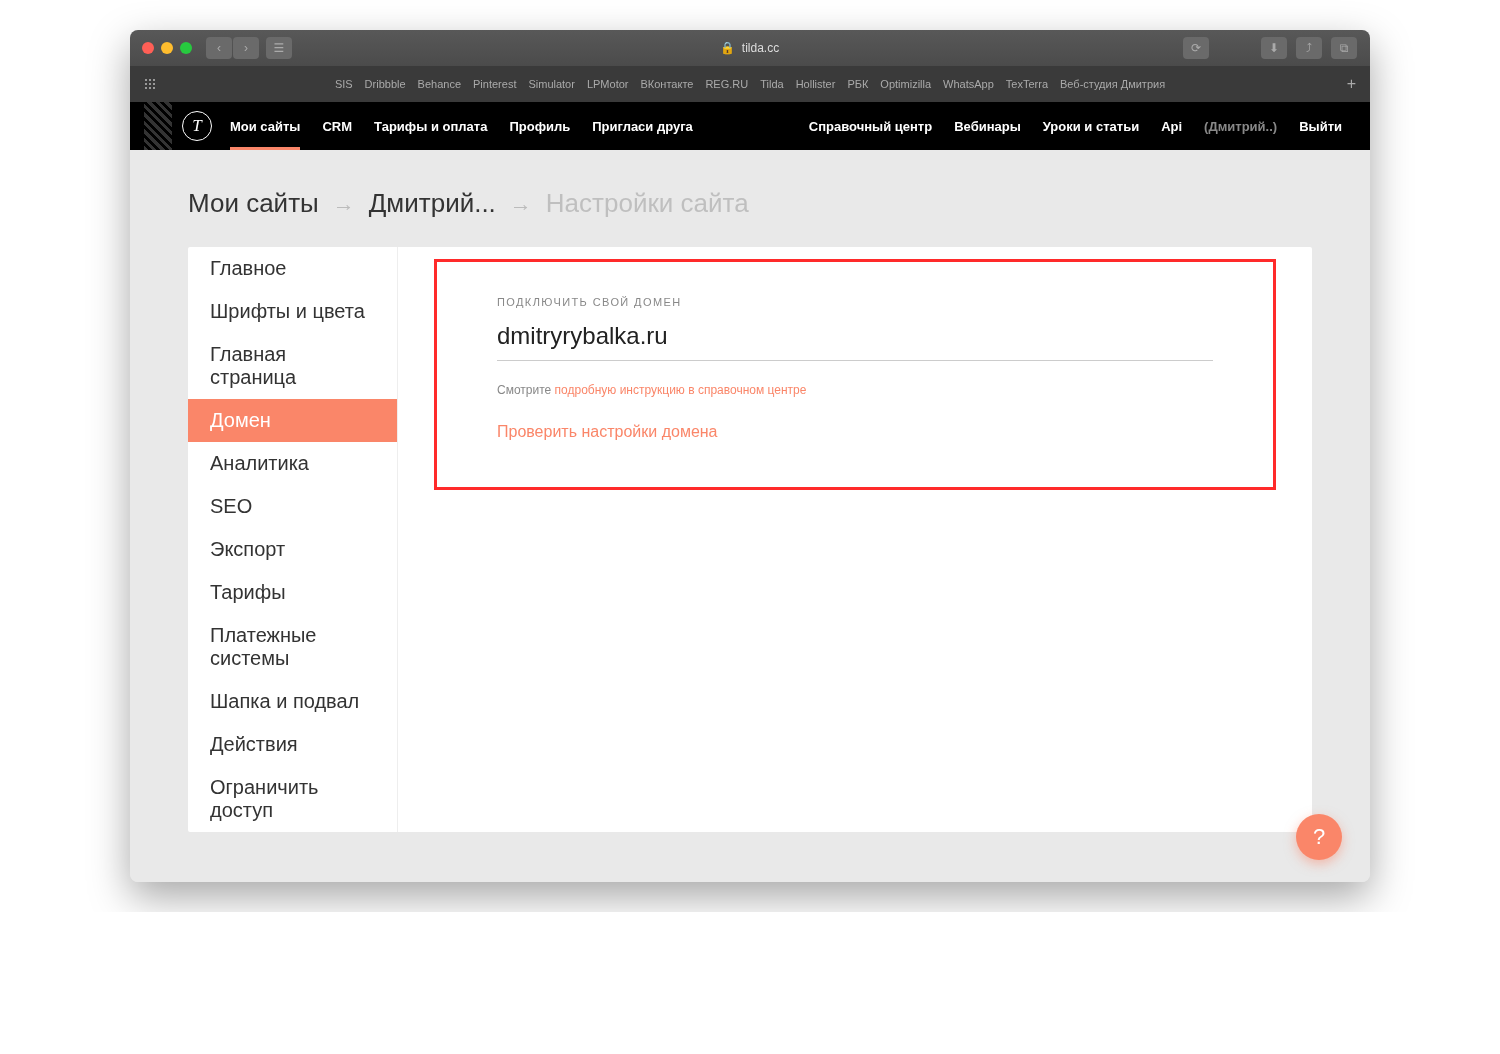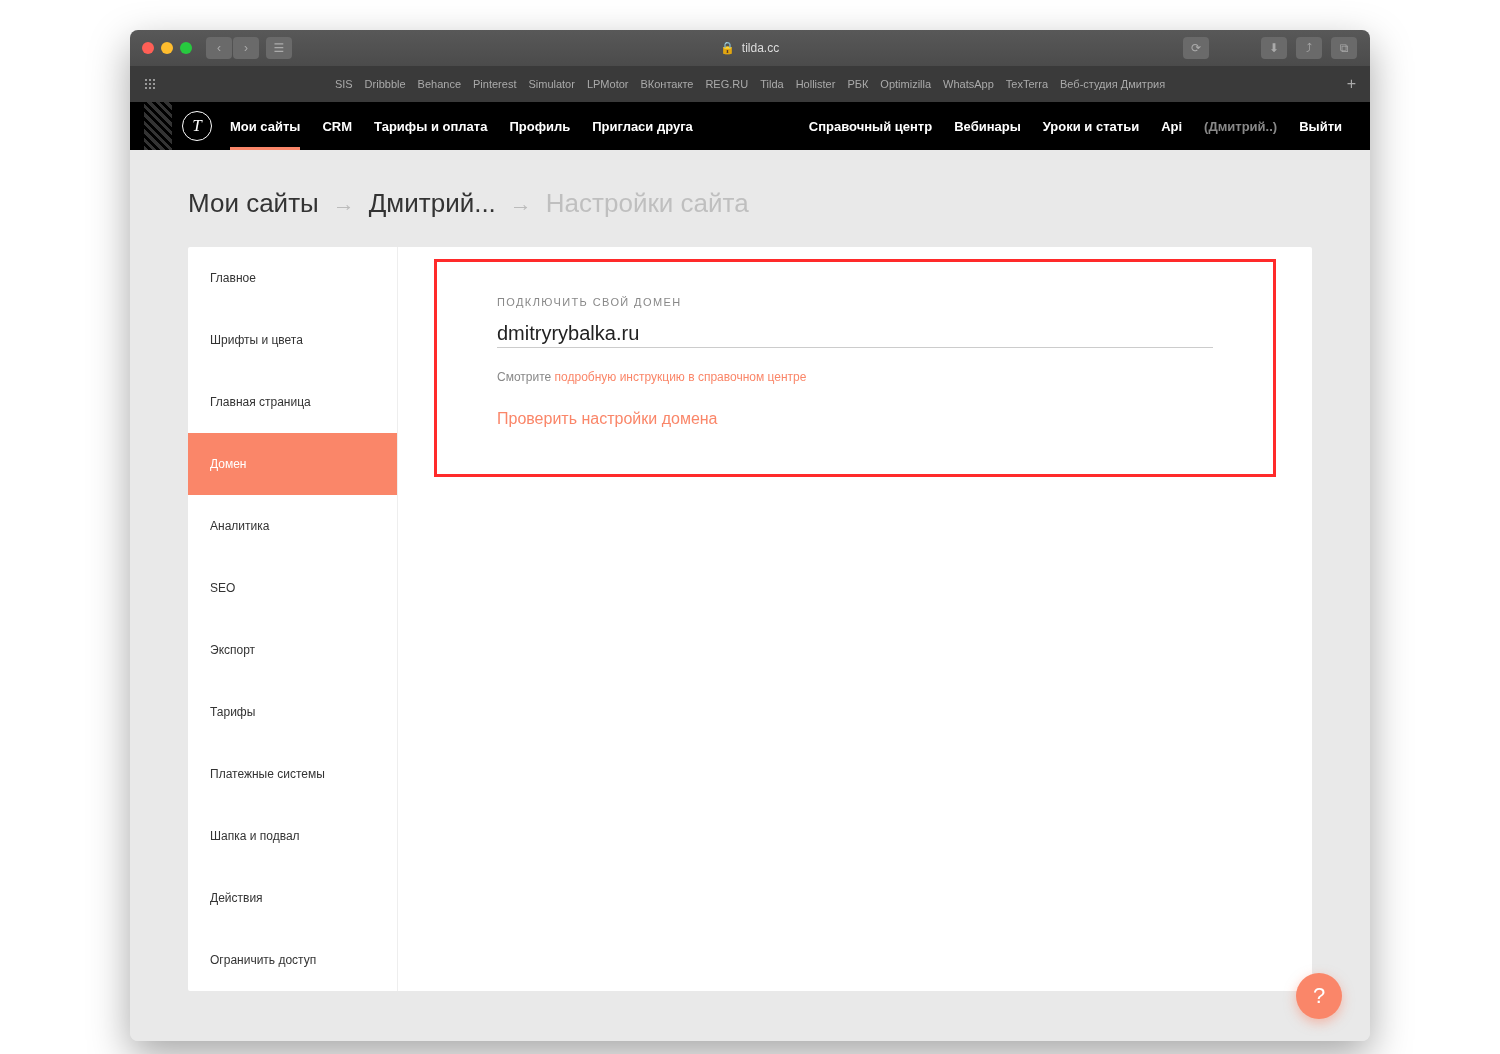--- a/index.html
+++ b/index.html
@@ -32,26 +32,26 @@
 .page{background:#e9e9e9;padding:38px 58px 50px}
 .crumbs{display:flex;align-items:center;gap:14px;font-size:26px;color:#333;font-weight:300}
 .crumbs .arrow{color:#bbb;font-size:22px}
 .crumbs .muted{color:#bfbfbf}
 .crumbs .actions{margin-left:auto;display:flex;gap:12px}
 .btn{border:none;border-radius:24px;padding:11px 26px;font-size:13px;cursor:pointer;font-weight:500}
 .btn.white{background:#fff;color:#222}
 .btn.orange{background:#fa8669;color:#fff}
 .panel{background:#fff;margin-top:28px;display:flex;min-height:560px;border-radius:2px}
 .side{width:210px;border-right:1px solid #eee}
-.side-item{padding:24px 22px;font-size:12px;color:#333;cursor:pointer}
+.side-item{padding:10px 22px;font-size:20px;color:#333;cursor:pointer}
 .side-item.active{background:#fa8669;color:#fff}
 .content{flex:1;padding:0 36px;position:relative}
 .redbox{border:3px solid #ff2a2a;margin-top:12px;padding:34px 60px 46px}
 .label{font-size:11px;letter-spacing:1.4px;color:#888;text-transform:uppercase;margin-bottom:10px}
-.domain-input{width:100%;border:none;border-bottom:1px solid #ccc;font-size:20px;font-weight:300;color:#222;padding:4px 0 2px;outline:none;font-family:inherit}
+.domain-input{width:100%;border:none;border-bottom:1px solid #ccc;font-size:24px;font-weight:300;color:#222;padding:4px 0 10px;outline:none;font-family:inherit}
 .hint{font-size:12px;color:#888;margin-top:22px}
 .hint a, .link{color:#fa8669;cursor:pointer}
 .link{display:inline-block;font-size:16px;margin-top:26px}
 .help{position:absolute;right:28px;bottom:22px;width:46px;height:46px;border-radius:50%;background:#fa8669;color:#fff;display:flex;align-items:center;justify-content:center;font-size:22px;cursor:pointer;box-shadow:0 4px 12px rgba(250,134,105,.5)}
 .page-wrap{position:relative}
 </style>
 </head>
 <body>
 
 <div class="window">

